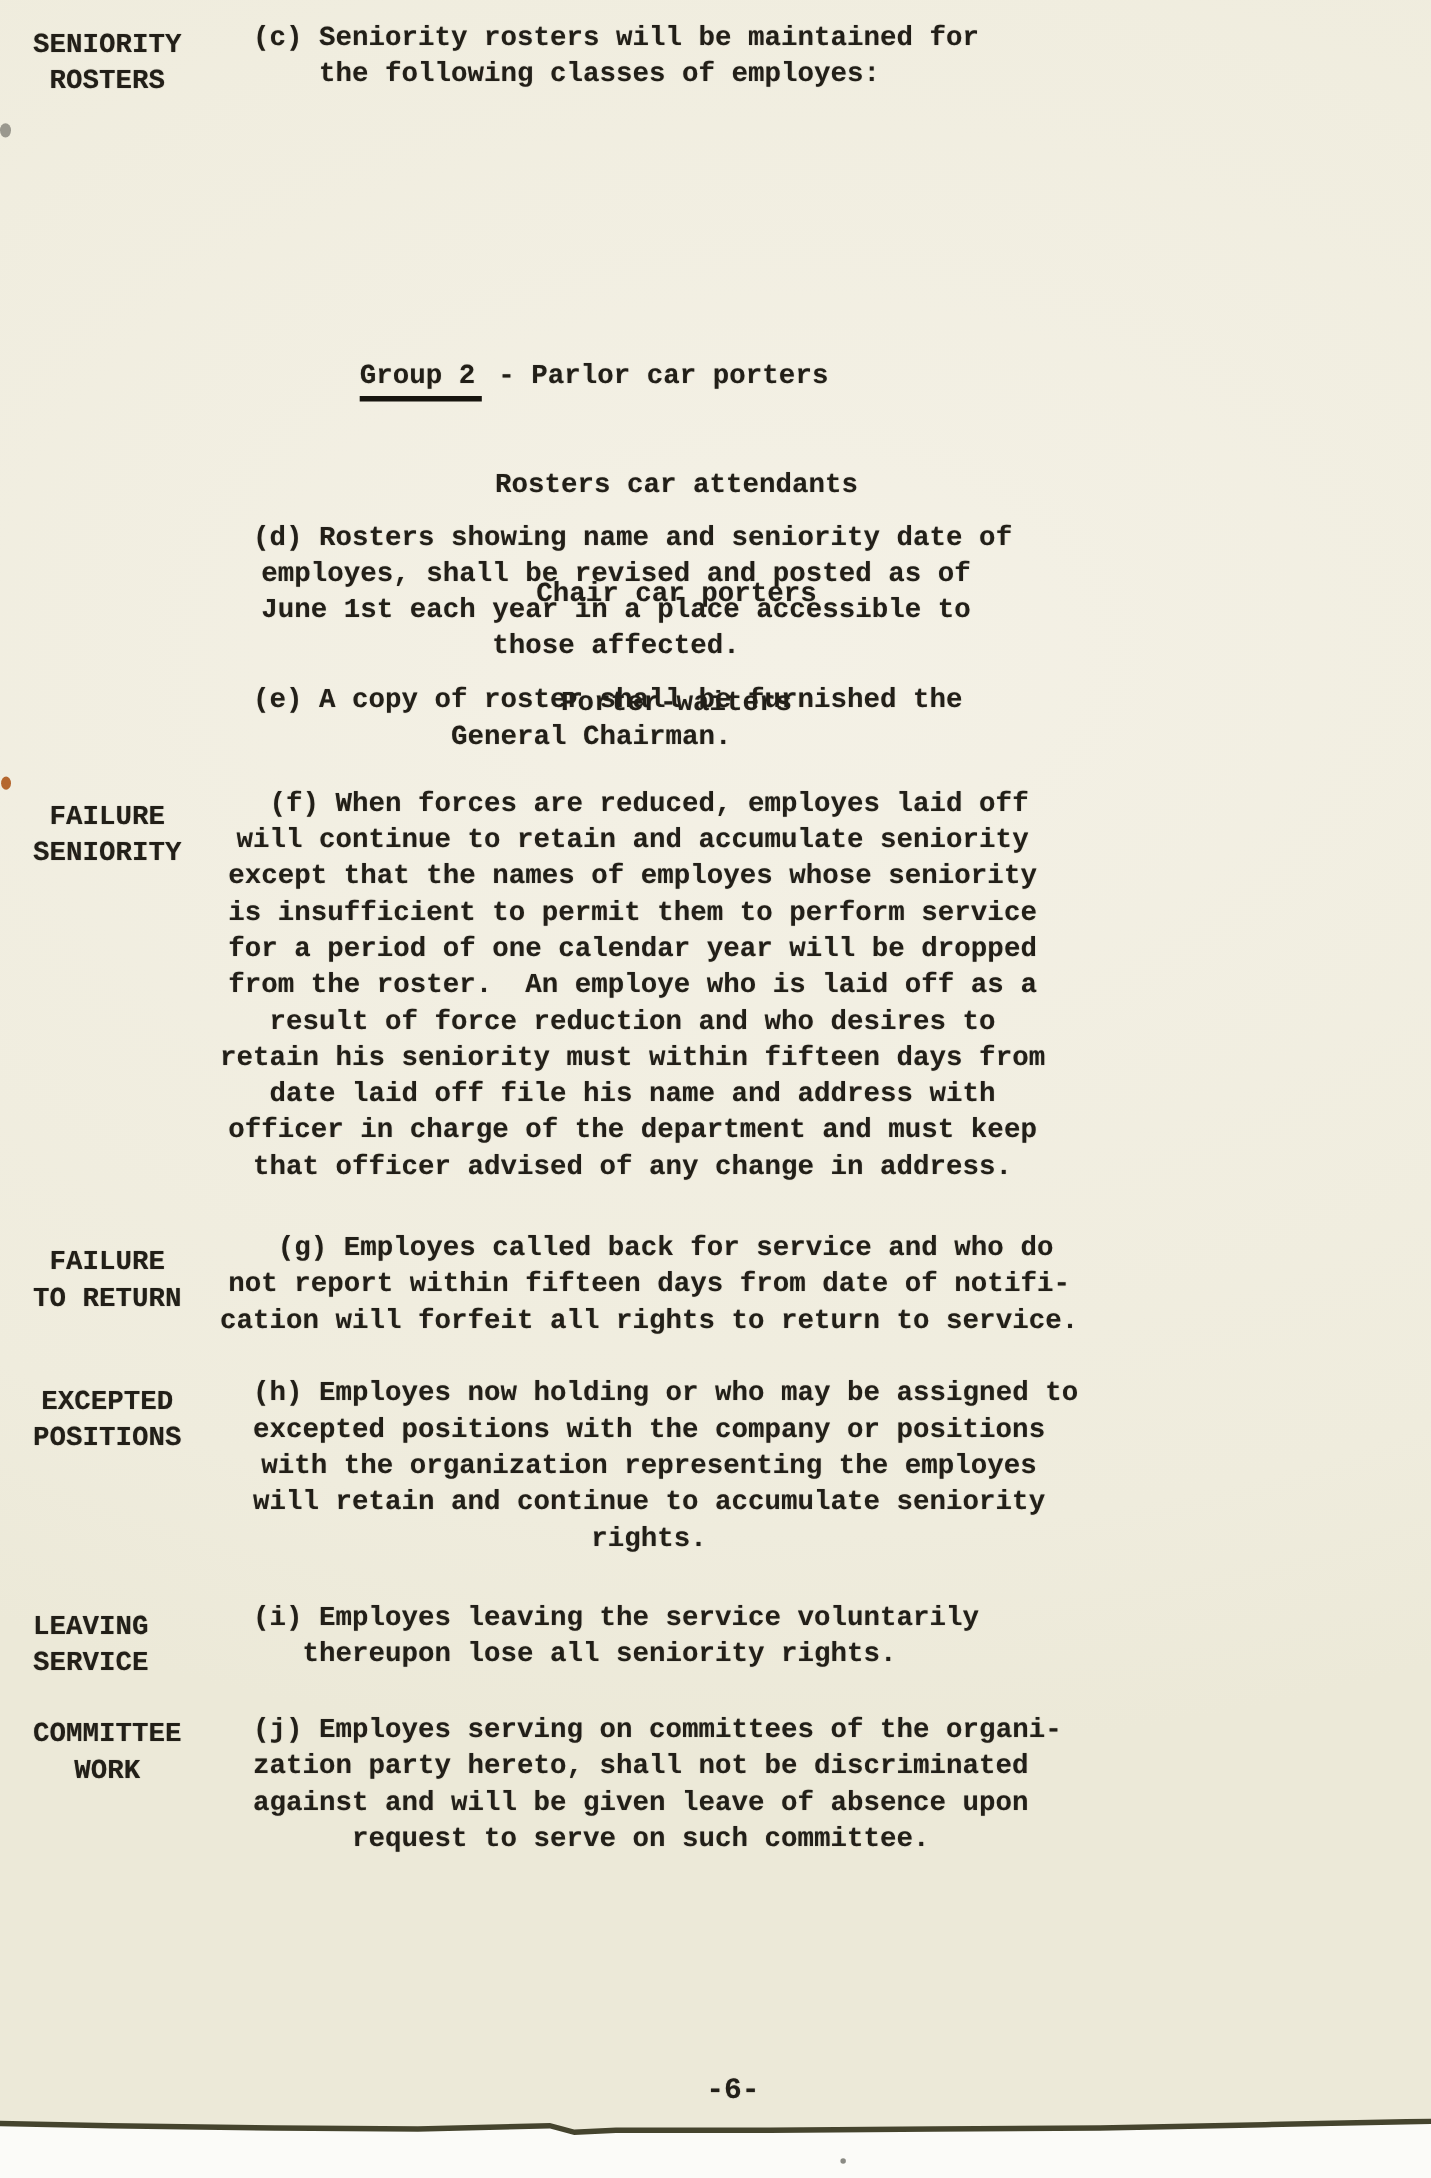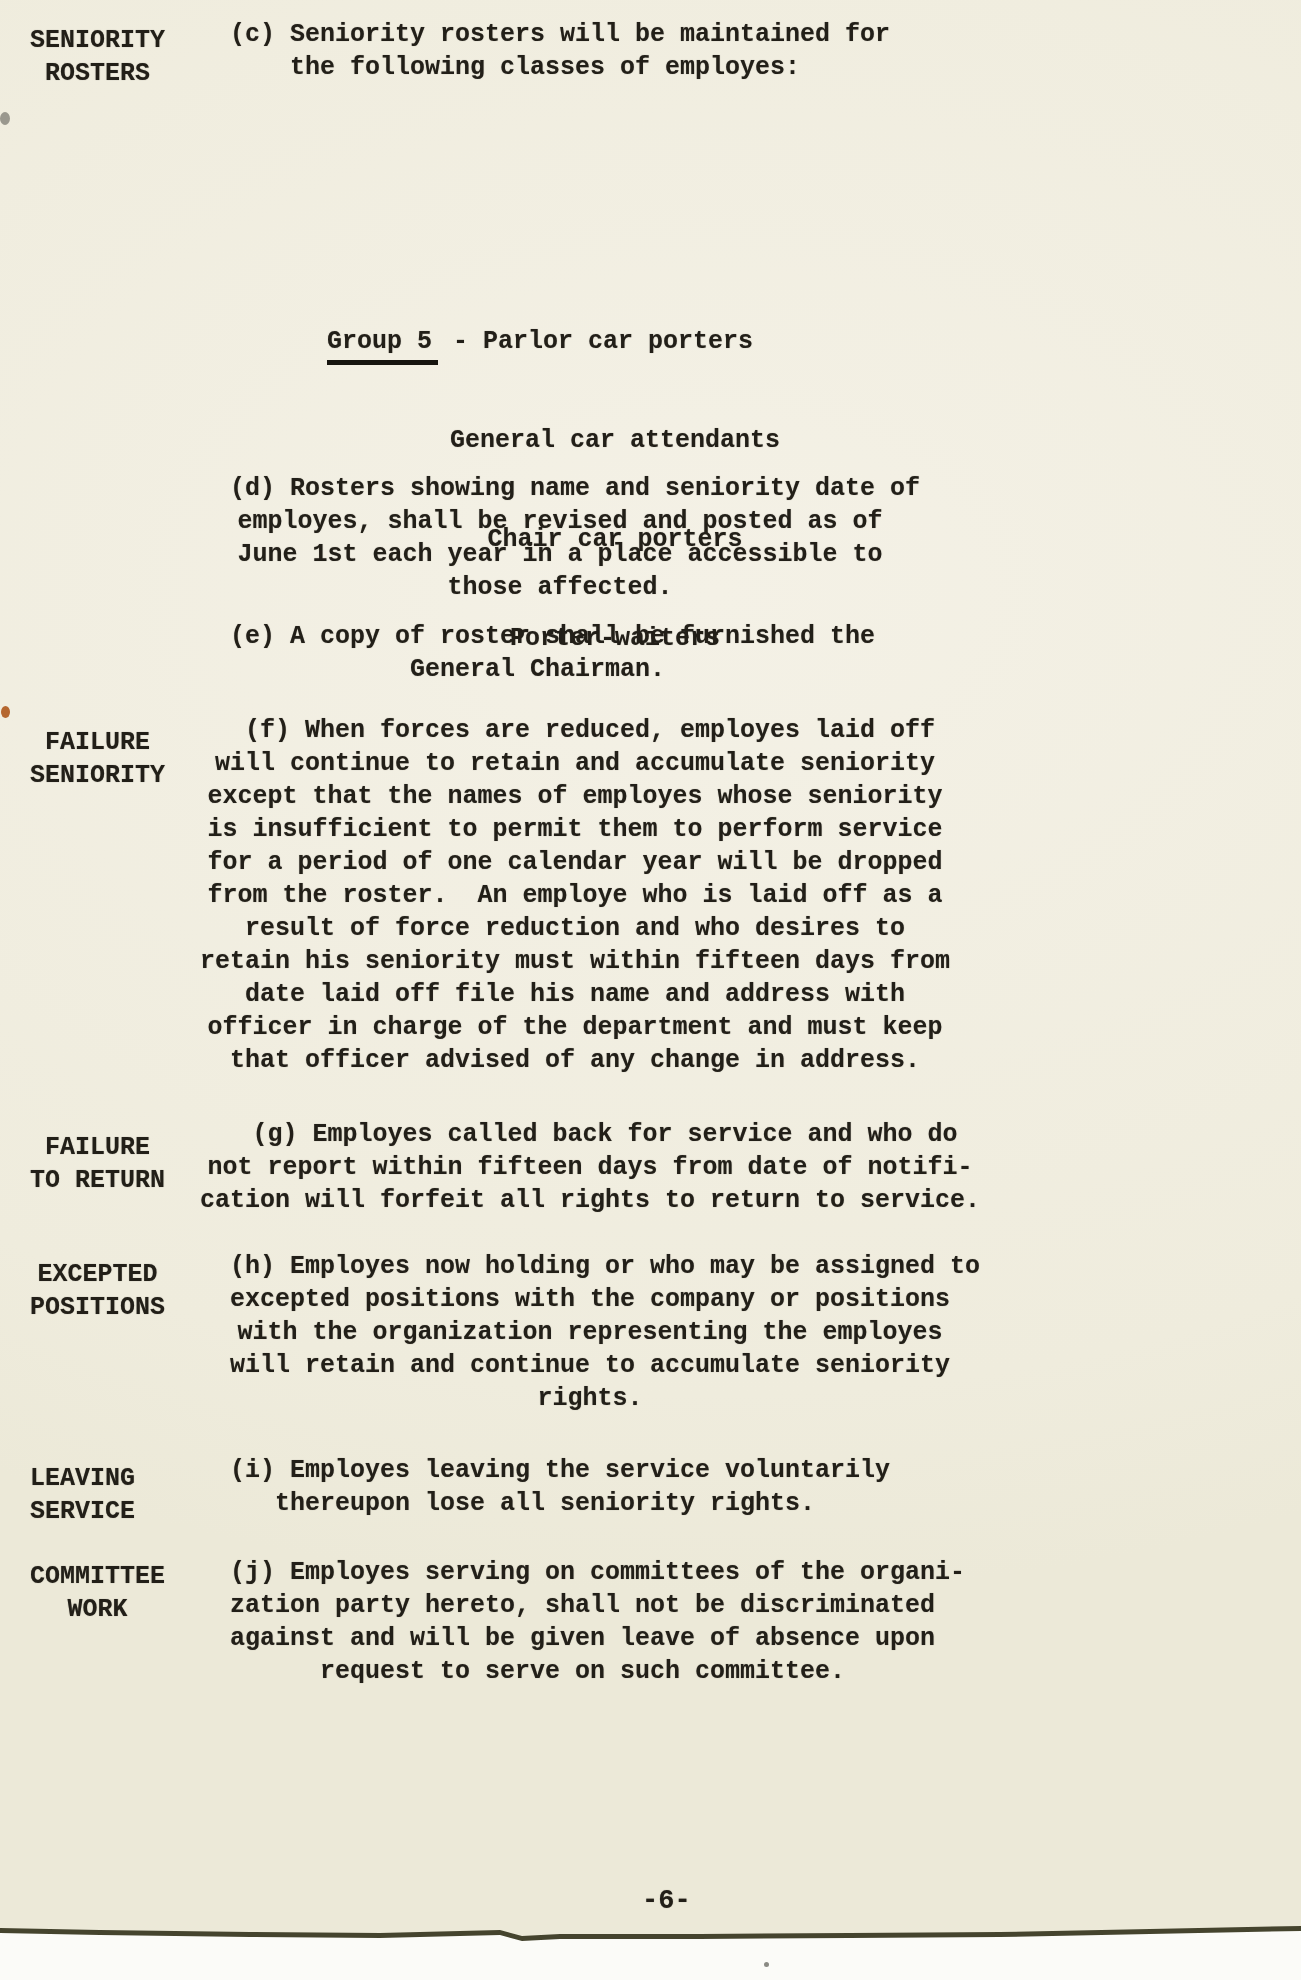--- a/index.html
+++ b/index.html
@@ -56,22 +56,22 @@
 
   <div class="sec" style="top:18px">
     <div class="sidehead ink">SENIORITY
 ROSTERS</div>
     <div class="bodytext ink">  (c) Seniority rosters will be maintained for
 the following classes of employes:</div>
   </div>
 
 
   <div class="group ink" style="top:259px">
-    <div><span class="glabel">Group 5</span><span> - </span><span>Parlor car porters</span></div>
-    <div class="gitem">General car attendants</div>
+    <div><span class="glabel">Group 2</span><span> - </span><span>Parlor car porters</span></div>
+    <div class="gitem">Rosters car attendants</div>
     <div class="gitem">Chair car porters</div>
     <div class="gitem">Porter-waiters</div>
   </div>
 
   <div class="sec" style="top:472px">
     <div class="bodytext ink">  (d) Rosters showing name and seniority date of
 employes, shall be revised and posted as of
 June 1st each year in a place accessible to
 those affected.</div>
   </div>

